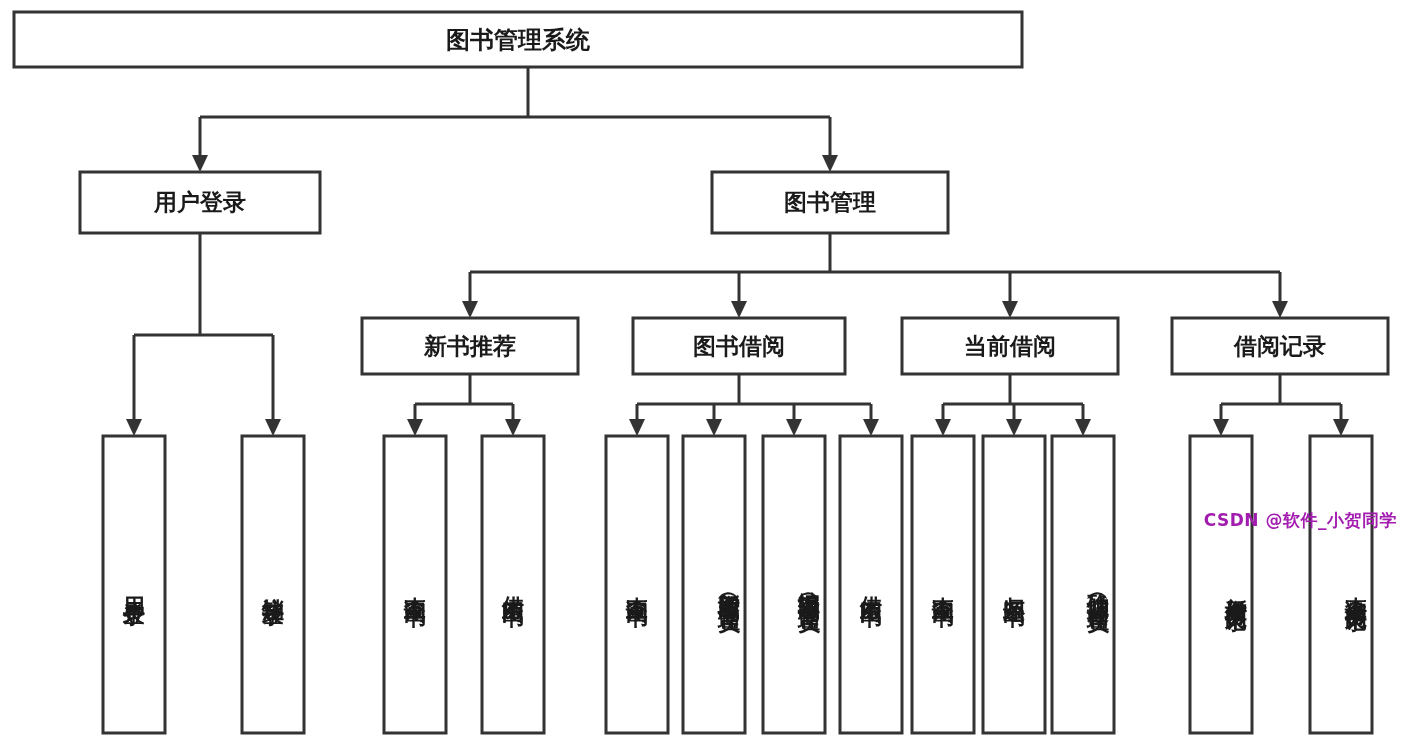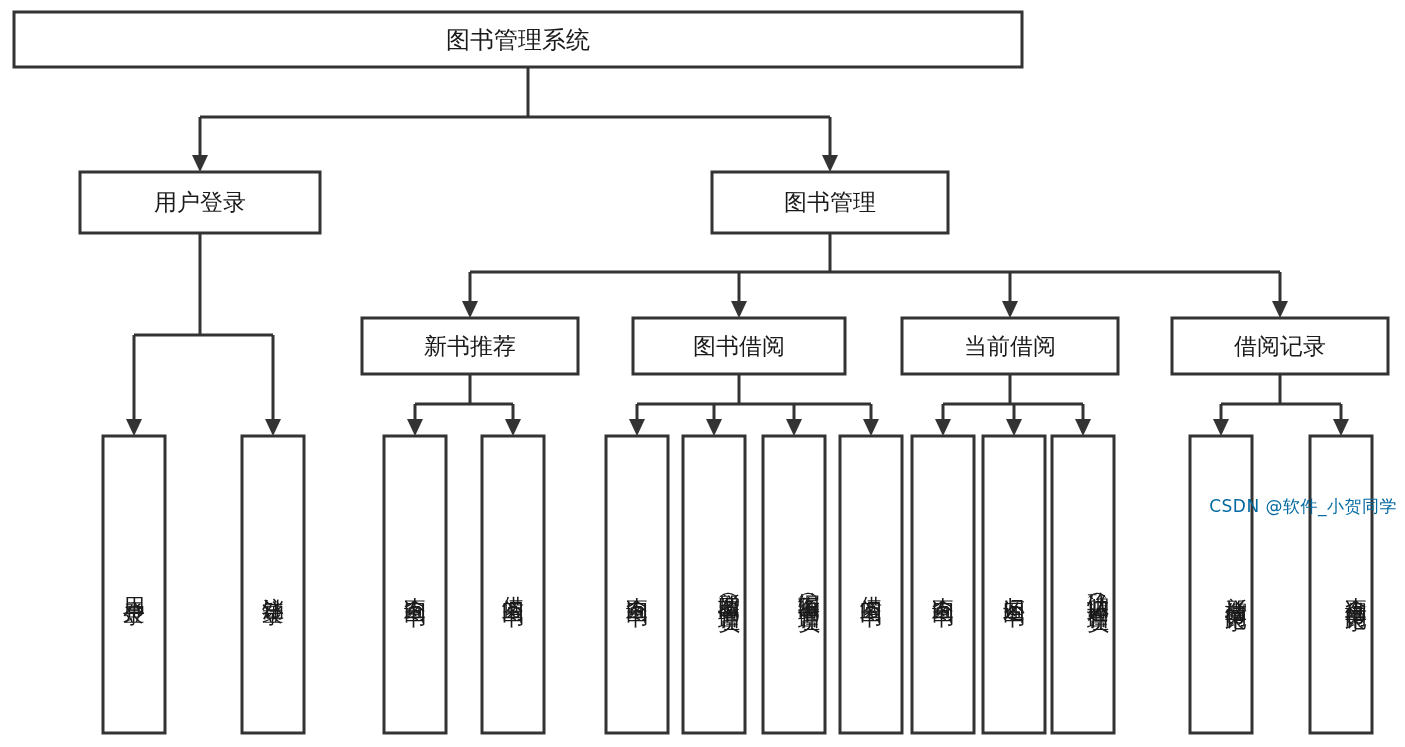--- a/index.html
+++ b/index.html
@@ -1,33 +1,33 @@
 <!DOCTYPE html>
 <html><head>
 <meta charset="utf-8">
 <style>
   html,body{margin:0;padding:0;background:#ffffff;}
   body{width:1405px;height:747px;overflow:hidden;
        font-family:"DejaVu Sans","Liberation Sans",sans-serif;}
-  #stage{position:relative;width:1405px;height:542px;background:#fff;}
+  #stage{position:relative;width:1405px;height:542px;background:#fff;font-weight:bold;}
   svg#diagram{position:absolute;left:0;top:0;width:1405px;height:747px;}
   .node-box{fill:#ffffff;stroke:#333333;stroke-width:3;}
   .leaf-box{fill:#ffffff;stroke:#333333;stroke-width:3;}
   .conn{stroke:#333333;stroke-width:3;fill:none;stroke-linecap:butt;}
   .arrow-head{fill:#333333;stroke:none;}
   .node-label{font-family:"DejaVu Sans","Liberation Sans",sans-serif;
       font-size:23px;fill:#1a1a1a;text-anchor:middle;dominant-baseline:middle;}
   .title-label{font-size:24px;}
   .leaf-label{position:absolute;writing-mode:vertical-rl;text-orientation:upright;
       font-family:"DejaVu Sans","Liberation Sans",sans-serif;font-size:22px;
       color:#1a1a1a;line-height:1.18;letter-spacing:3px;
       display:flex;align-items:flex-start;justify-content:center;
       pointer-events:none;white-space:nowrap;}
   .leaf-label.centered{align-items:center;}
-  .watermark{position:absolute;right:8px;bottom:24px;font-size:17px;color:#0369a1;
+  .watermark{position:absolute;right:8px;bottom:10px;font-size:17px;color:#a21caf;
       font-family:"DejaVu Sans","Liberation Sans",sans-serif;letter-spacing:.5px;}
 </style>
 </head>
 <body>
 
 <div id="stage">
 
   <svg id="diagram" viewBox="0 0 1405 747">
     <defs></defs>
     <g id="connectors">

